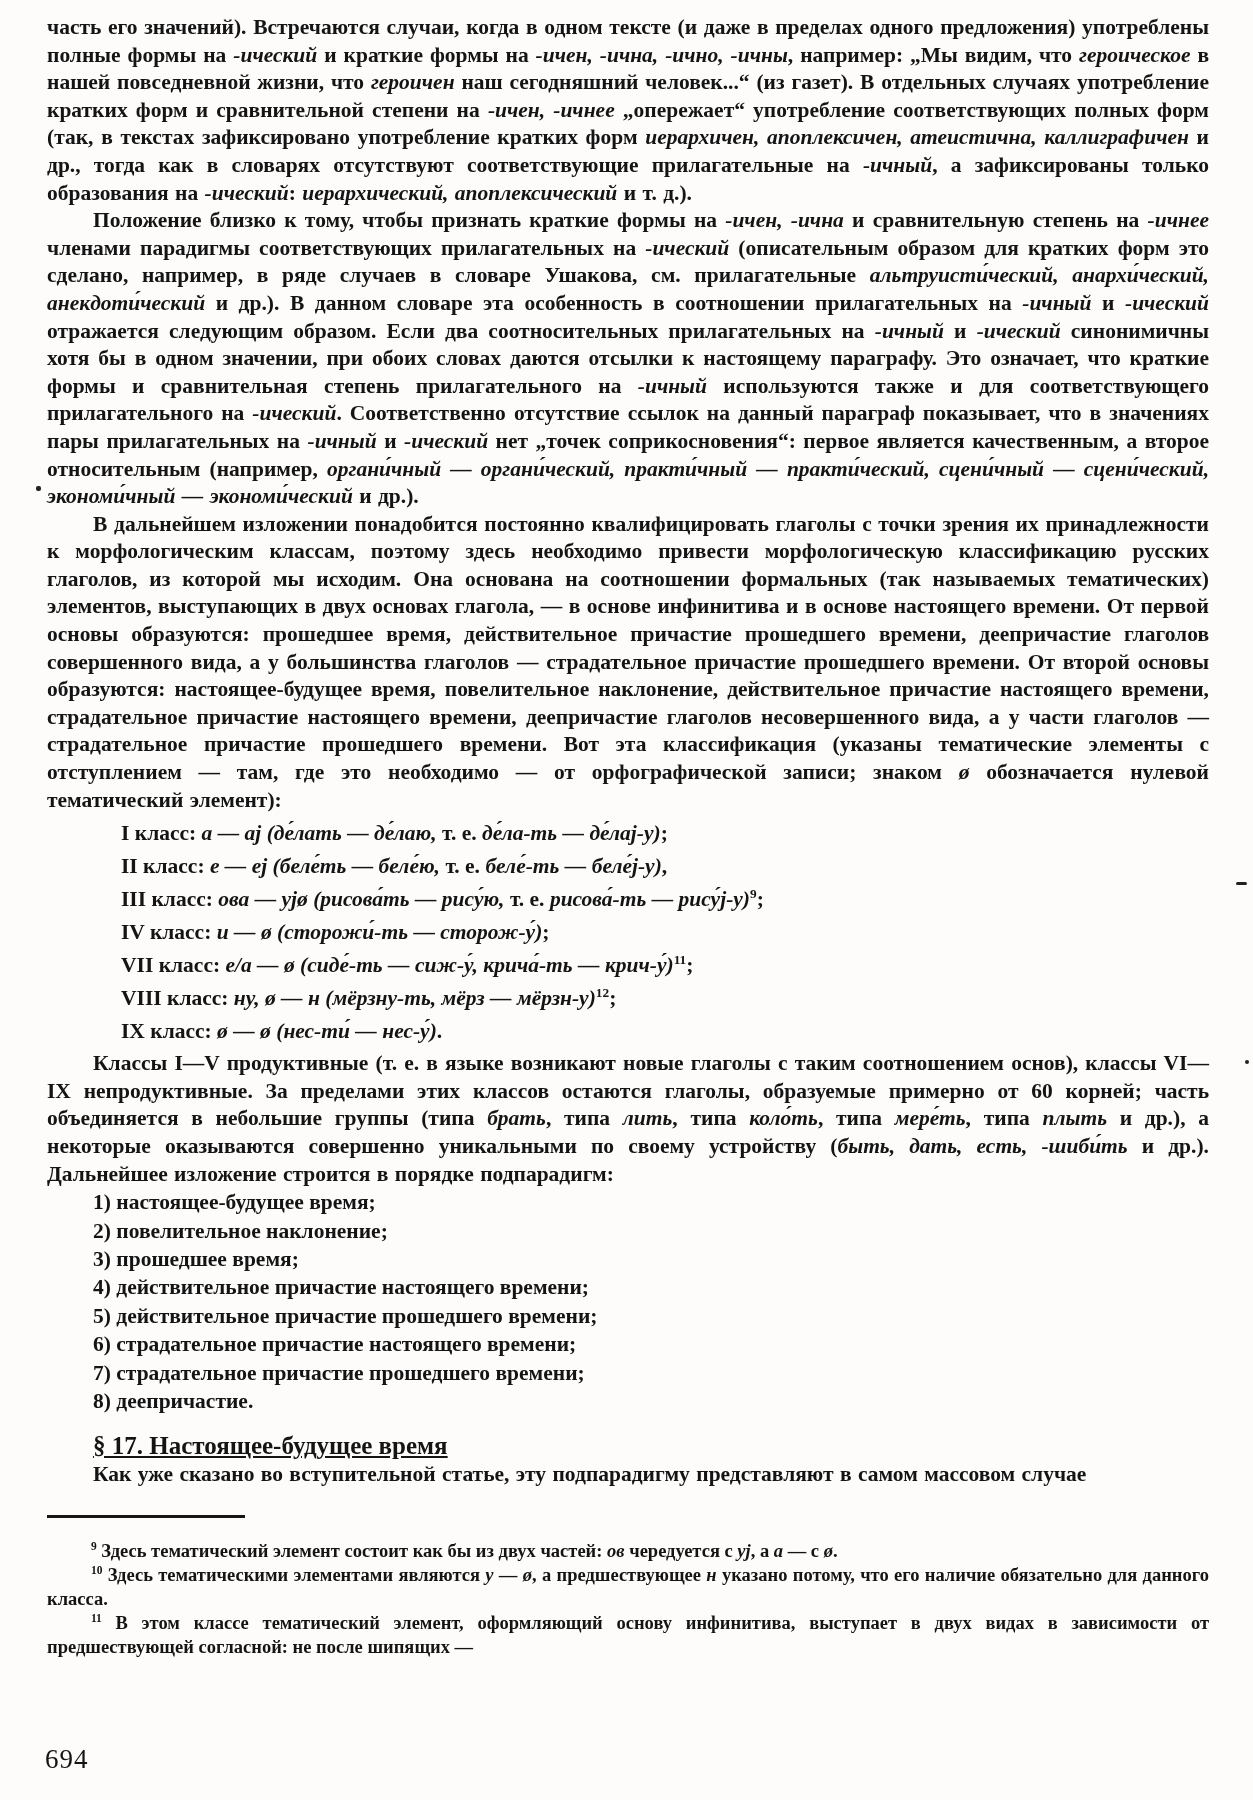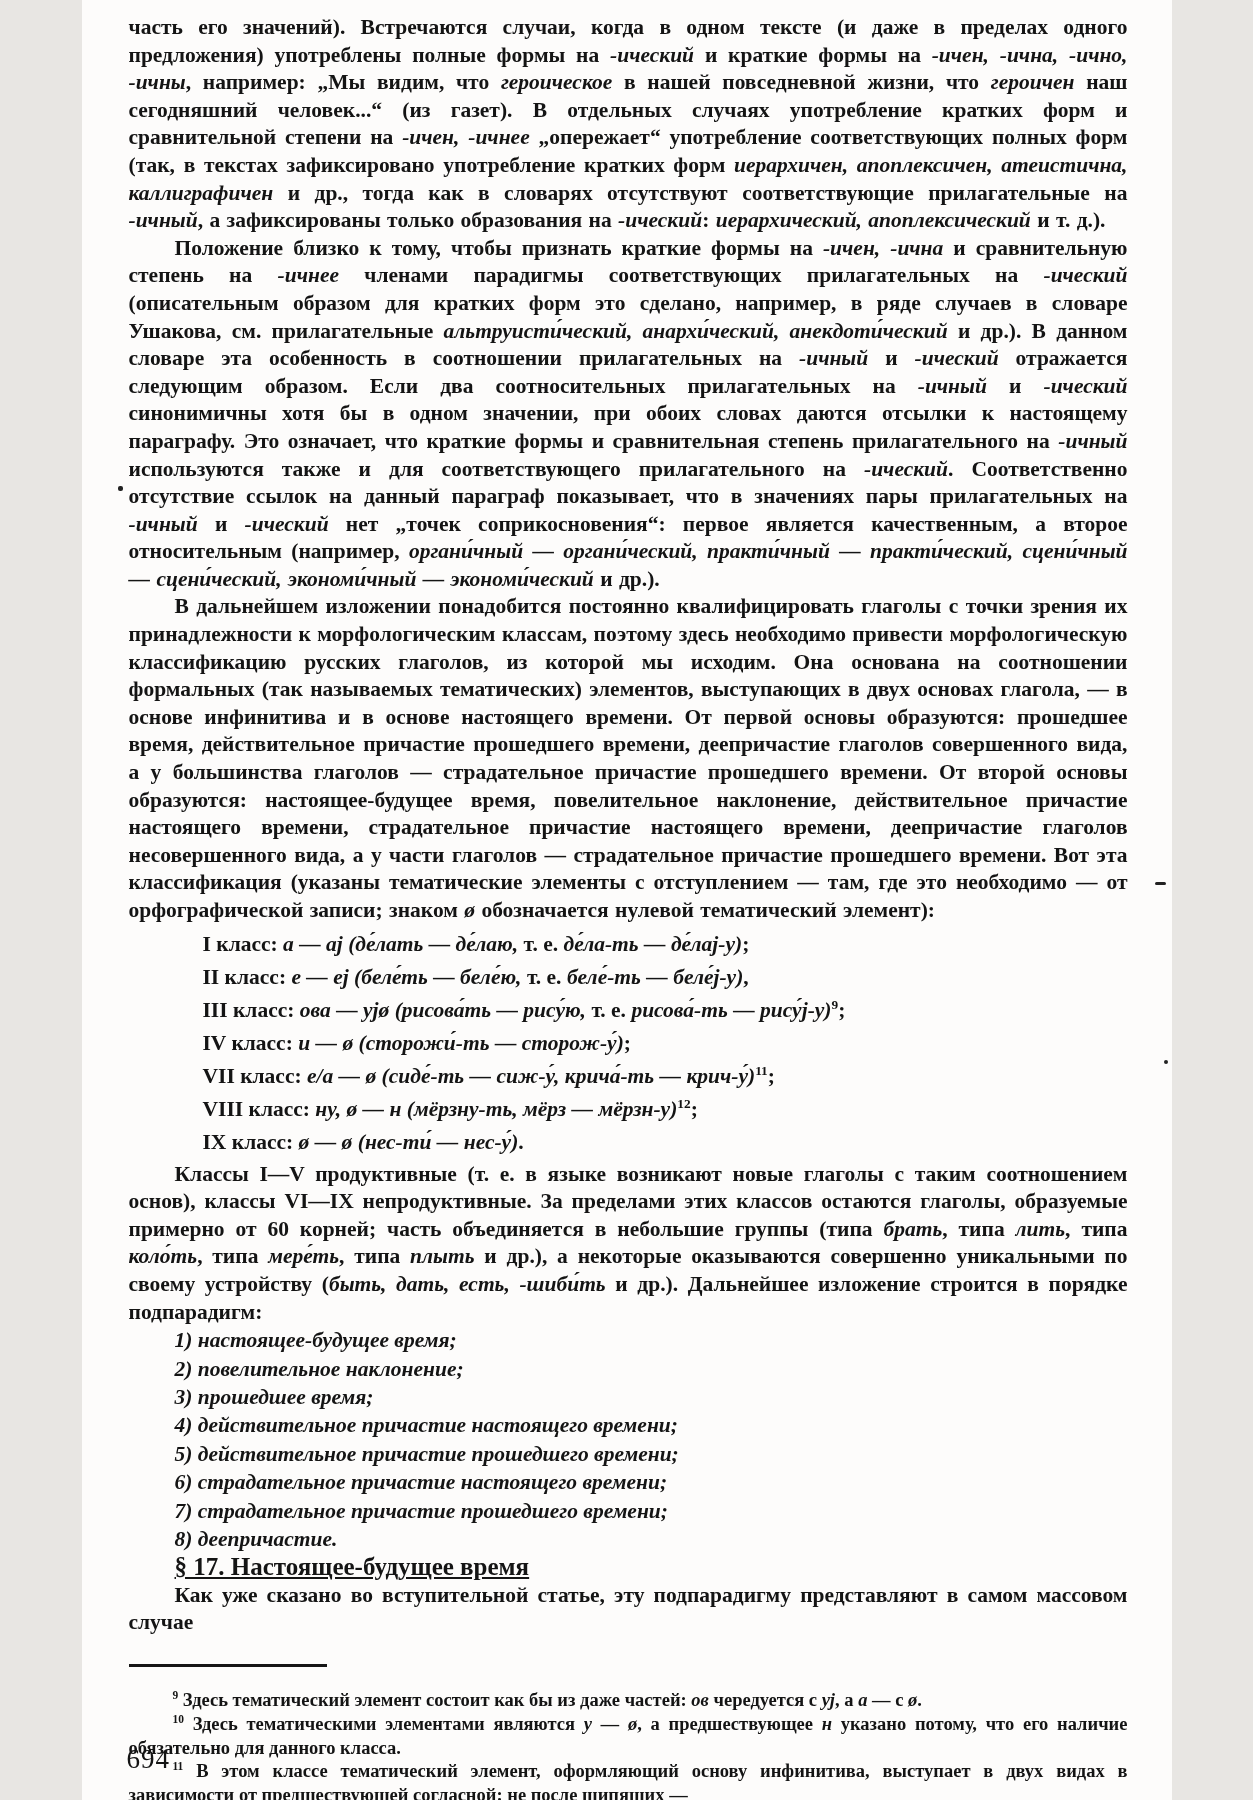--- a/index.html
+++ b/index.html
@@ -1,18 +1,18 @@
 <!DOCTYPE html>
 <html lang="ru"><head>
 <meta charset="utf-8">
 <style>
   html, body { margin: 0; padding: 0; background: #e8e6e3; }
   .page {
     position: relative;
-    width: 1090px;
+    width: 1253px;
     height: 1800px;
     margin: 0 auto;
     background: #fdfcfb;
     color: #141414;
     overflow: hidden;
     font-family: "Liberation Serif", "DejaVu Serif", serif;
     font-weight: 700;
   }
   .content {
     position: absolute;
@@ -37,21 +37,21 @@
     letter-spacing: 0.5px;
   }
   .classlist {
     margin: 3px 0 2px 74px;
   }
   .class-line {
     font-size: 21.5px;
     line-height: 33px;
     white-space: nowrap;
   }
-  .numlist { margin: 0 0 0 46px; font-style: italic; }
+  .numlist { margin: 0 0 17px 46px; }
   .num-line {
     font-size: 21.5px;
     line-height: 28.4px;
   }
   .section-title {
     font-size: 25px;
     line-height: 28.4px;
     text-indent: 46px;
     font-weight: 700;
     text-decoration: underline;
@@ -125,21 +125,21 @@
       <div class="num-line">8) деепричастие.</div>
     </div>
 
     <div class="section-title">§ 17. Настоящее-будущее время</div>
 
     <p class="para indent"><span>Как уже сказано во вступительной статье, эту подпарадигму представляют в самом массовом случае</span></p>
 
     <div class="footnote-rule"></div>
 
     <div class="footnotes">
-      <p class="fn"><sup>9</sup><span> Здесь тематический элемент состоит как бы из даже частей: </span><i>ов</i><span> чередуется с </span><i>уj</i><span>, а </span><i>а</i><span> — с </span><i>ø</i><span>.</span></p>
+      <p class="fn"><sup>9</sup><span> Здесь тематический элемент состоит как бы из двух частей: </span><i>ов</i><span> чередуется с </span><i>уj</i><span>, а </span><i>а</i><span> — с </span><i>ø</i><span>.</span></p>
       <p class="fn"><sup>10</sup><span> Здесь тематическими элементами являются </span><i>у — ø</i><span>, а предшествующее </span><i>н</i><span> указано потому, что его наличие обязательно для данного класса.</span></p>
       <p class="fn"><sup>11</sup><span> В этом классе тематический элемент, оформляющий основу инфинитива, выступает в двух видах в зависимости от предшествующей согласной: не после шипящих — </span></p>
 
     </div>
 
   </div>
 
   <div class="pagenum">694</div>
 
   <div class="artifact artifact-1"></div>

